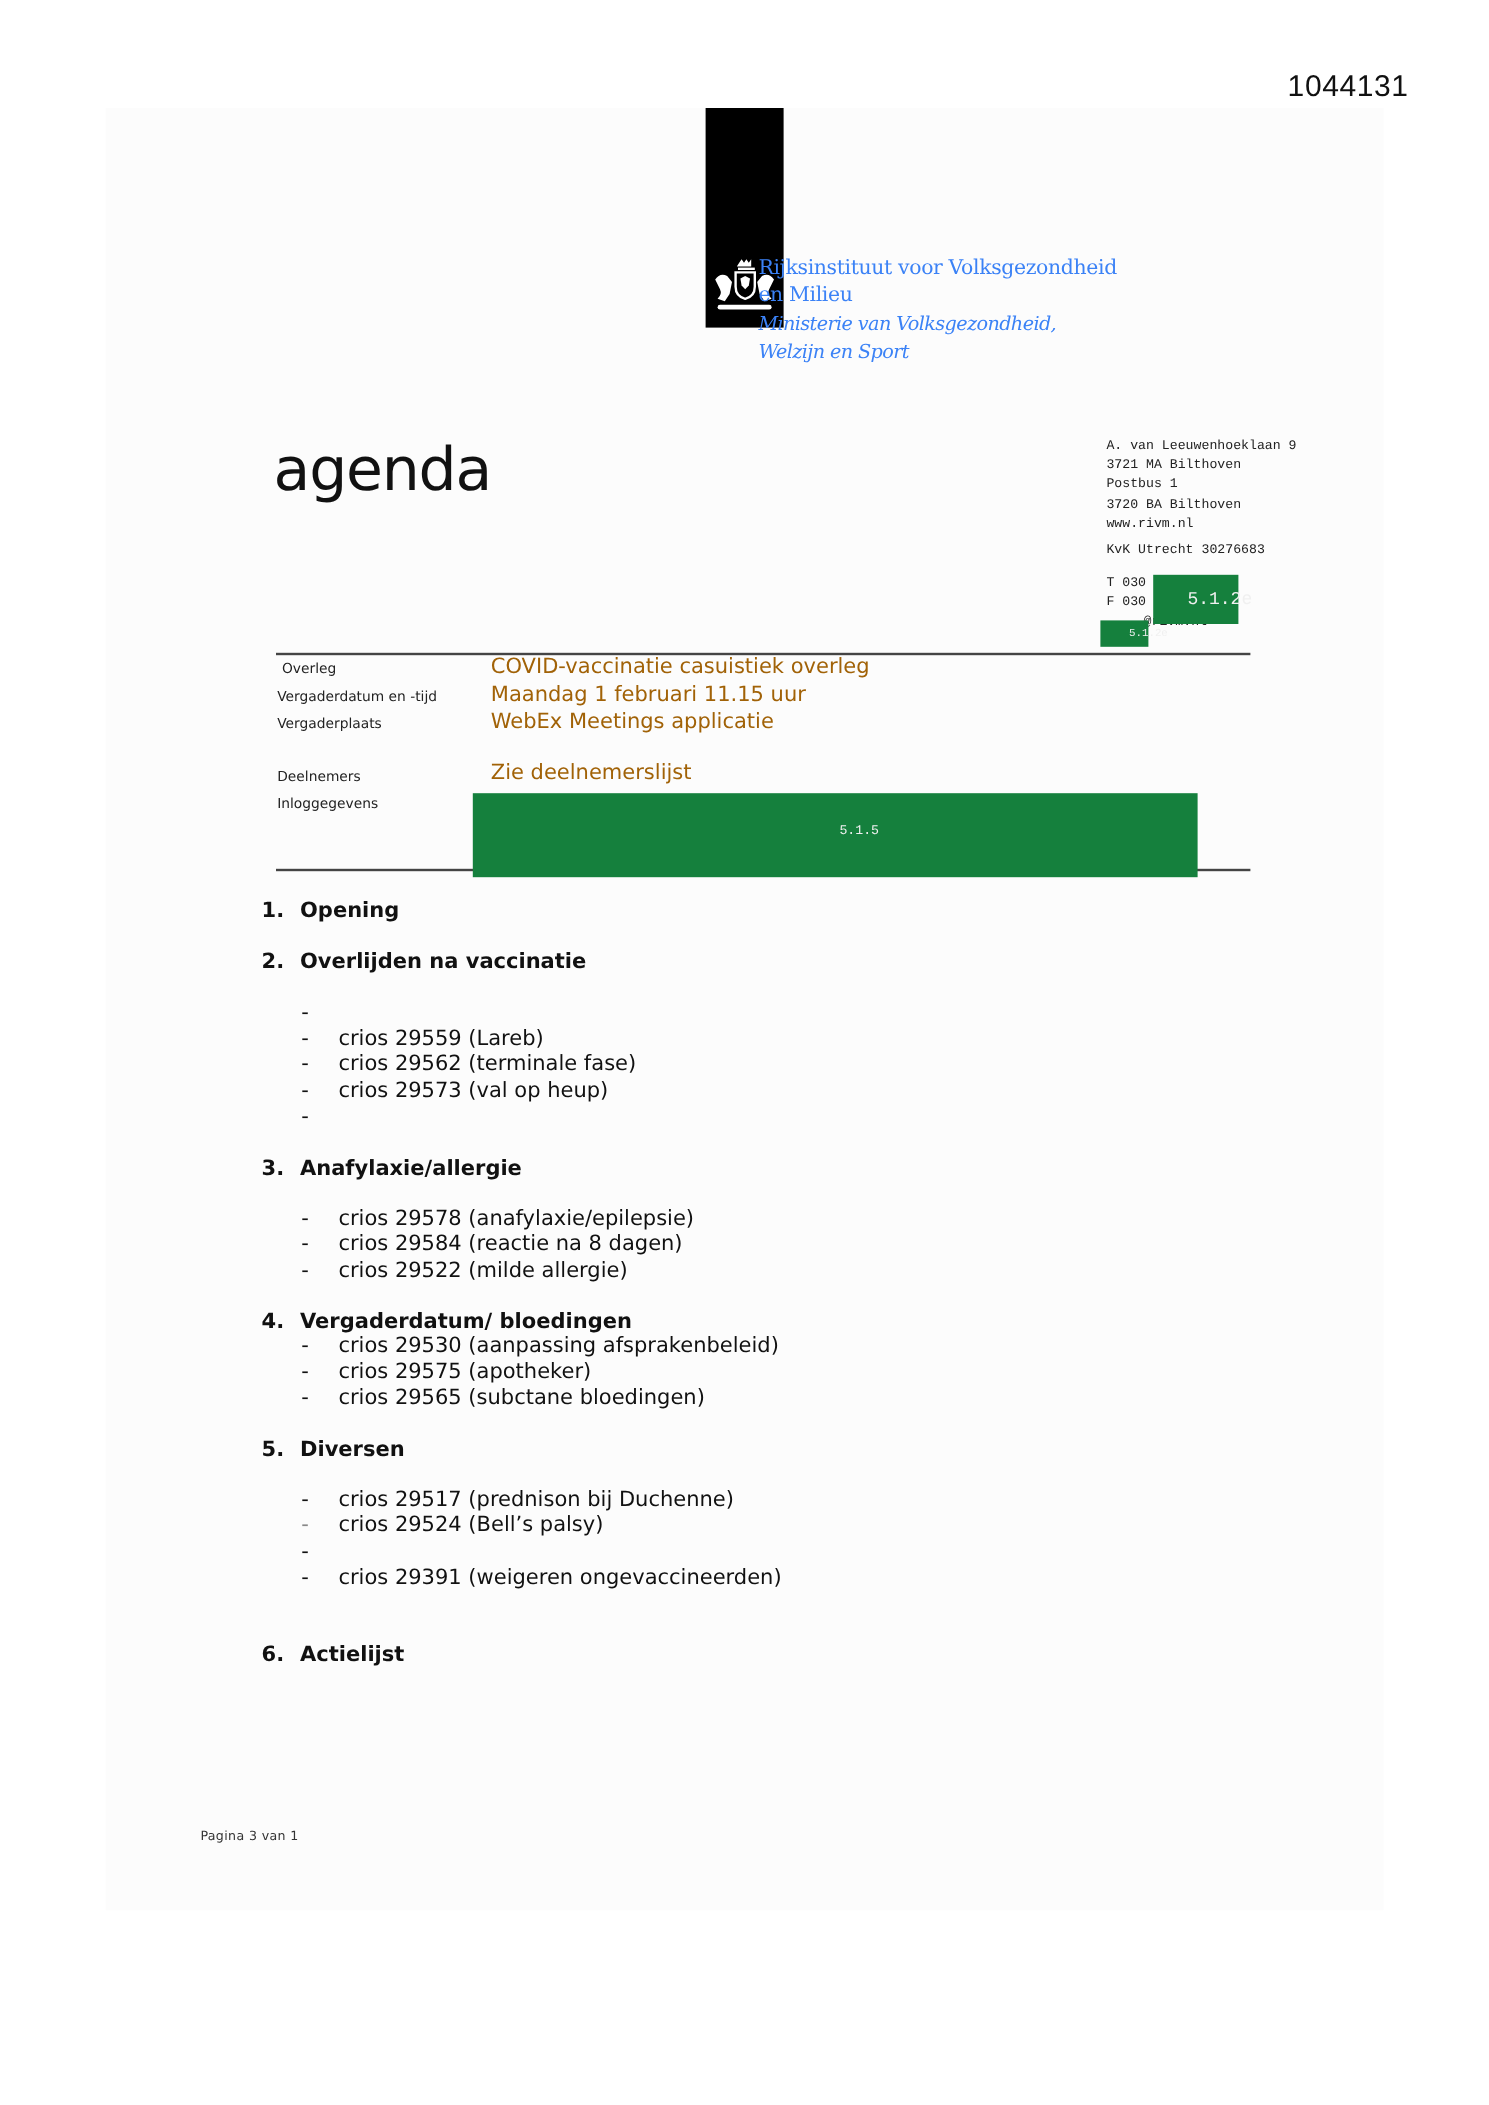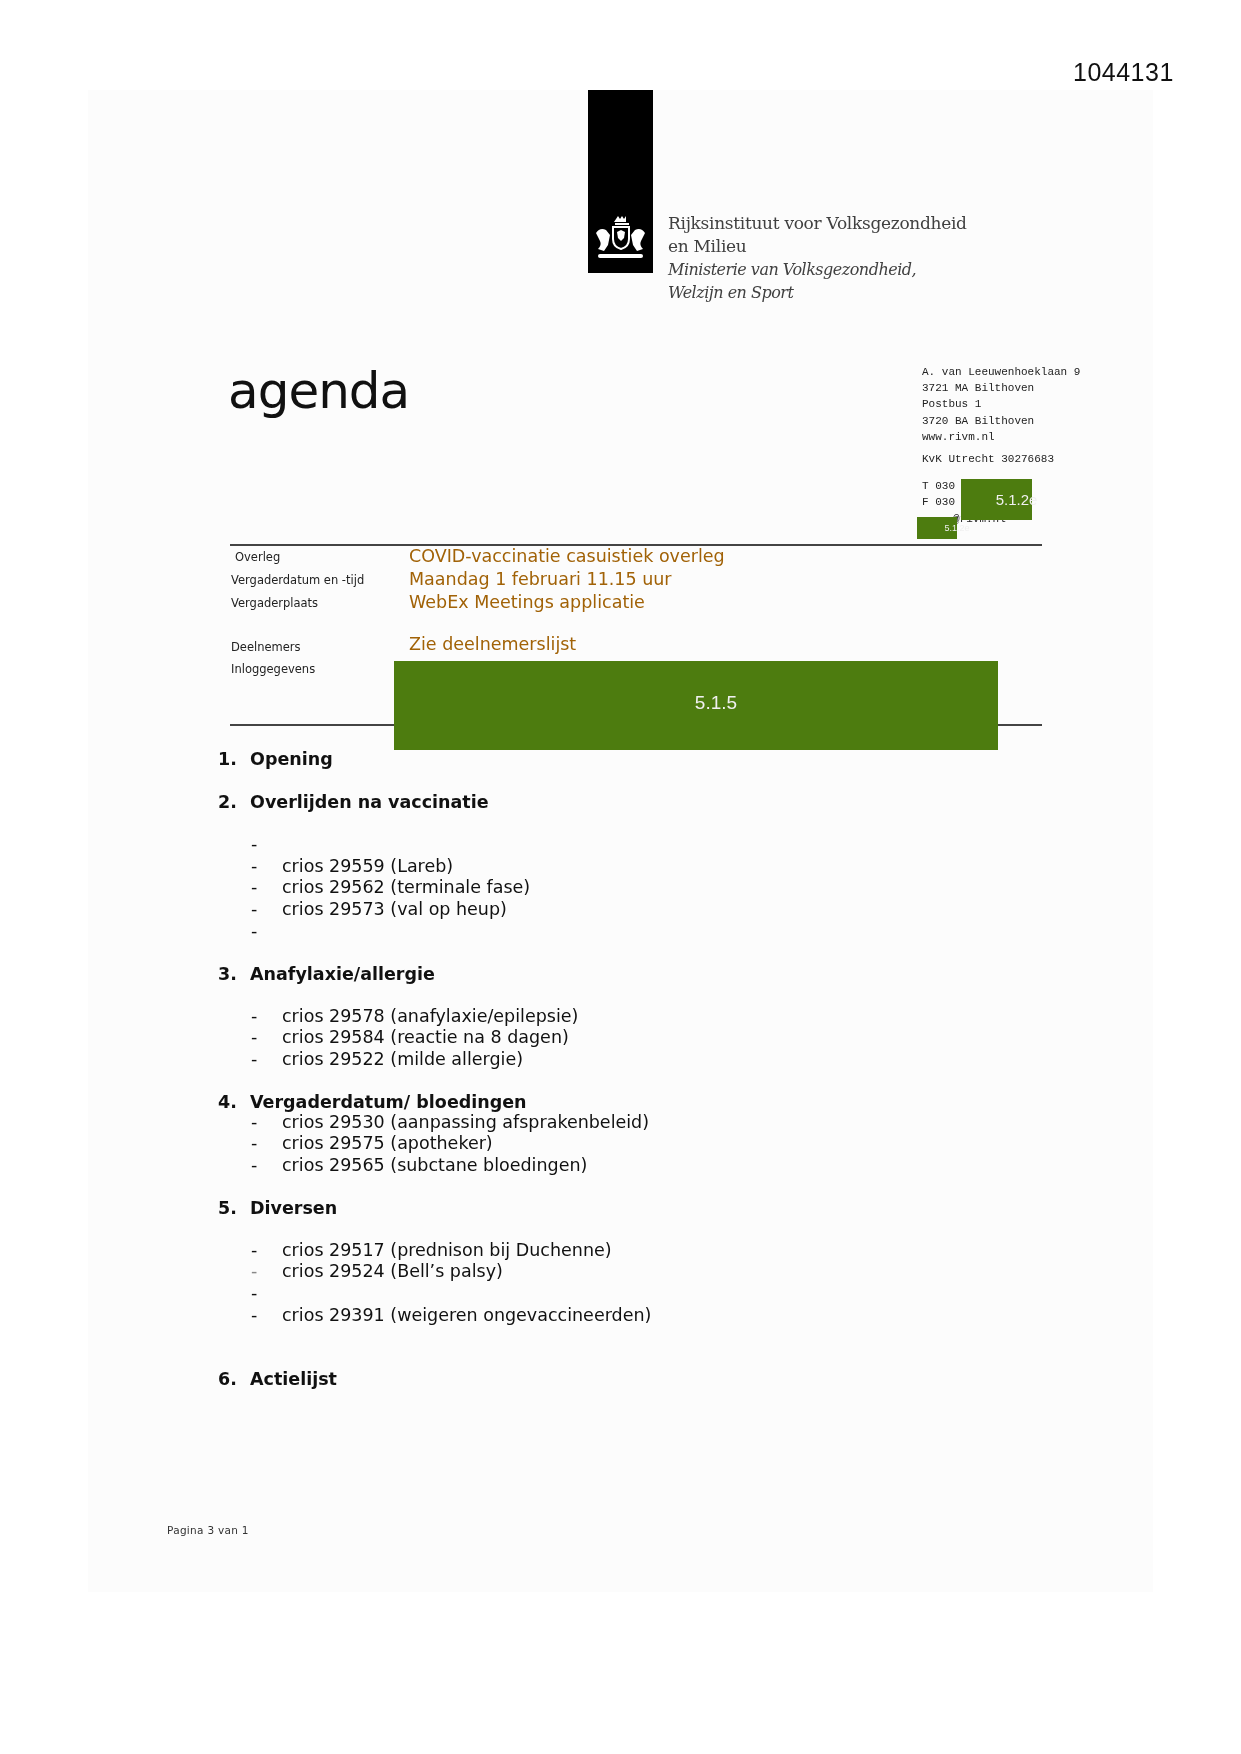--- a/index.html
+++ b/index.html
@@ -6,34 +6,34 @@
     html, body { width: 1241px; height: 1754px; background: #ffffff; overflow: hidden; }
     body { position: relative; font-family: "DejaVu Sans", sans-serif; color: #111; }
 
     .doc-number { position: absolute; left: 1073px; top: 58px; font-family: "Liberation Sans", sans-serif; font-size: 25px; color: #111; letter-spacing: 0.5px; }
 
     .page { position: absolute; left: 88px; top: 90px; width: 1065px; height: 1502px; background: #fcfcfc; }
 
     .logo-bar { position: absolute; left: 588px; top: 90px; width: 65px; height: 183px; background: #000; }
     .crest { position: absolute; left: 4px; bottom: 10px; width: 57px; height: 48px; }
 
-    .org { position: absolute; left: 668px; top: 212px; font-family: "DejaVu Serif", serif; color: #404040; }
+    .org { position: absolute; left: 632px; top: 212px; font-family: "DejaVu Serif", serif; color: #3b82f6; }
     .org .l1, .org .l2 { font-size: 17px; line-height: 23px; letter-spacing: -0.3px; }
     .org .l3, .org .l4 { font-size: 16px; line-height: 23px; font-style: italic; letter-spacing: -0.5px; }
 
     .doc-title { position: absolute; left: 228px; top: 362px; font-family: "DejaVu Sans", sans-serif; font-size: 50px; letter-spacing: -1px; color: #111; font-weight: normal; }
 
     .address { position: absolute; left: 922px; top: 364px; font-family: Liberation Mono, monospace; font-size: 11px; line-height: 16.2px; color: #222; }
     .address .gap { height: 6px; }
     .address .gap2 { height: 11px; }
 
-    .redact { position: absolute; background: #4d7c0f; color: #f0f0f0; font-family: Liberation Sans, sans-serif; display: flex; align-items: center; justify-content: center; padding-left: 40px; }
+    .redact { position: absolute; background: #15803d; color: #f0f0f0; font-family: Liberation Mono, monospace; display: flex; align-items: center; justify-content: center; padding-left: 40px; }
     .redact-phone { left: 961px; top: 479px; width: 71px; height: 41px; font-size: 15px; }
     .redact-email { left: 917px; top: 517px; width: 33px; height: 22px; font-size: 9px; }
-    .redact-login { left: 394px; top: 661px; width: 604px; height: 89px; font-size: 19px; padding-bottom: 6px; }
+    .redact-login { left: 394px; top: 661px; width: 604px; height: 70px; font-size: 11px; padding-bottom: 6px; }
 
     .rule { position: absolute; height: 2px; background: #444; }
     .rule-top { left: 230px; top: 544px; width: 812px; }
     .rule-bottom { left: 230px; top: 724px; width: 812px; }
 
     .meta-label { position: absolute; left: 231px; font-size: 11.5px; color: #222; }
     .meta-value { position: absolute; left: 409px; font-size: 17.5px; color: #a16207; }
 
     .agenda { position: absolute; left: 218px; top: 747px; width: 800px; }
     .item-title { font-weight: bold; font-size: 17.5px; color: #111; display: flex; line-height: 24px; }

